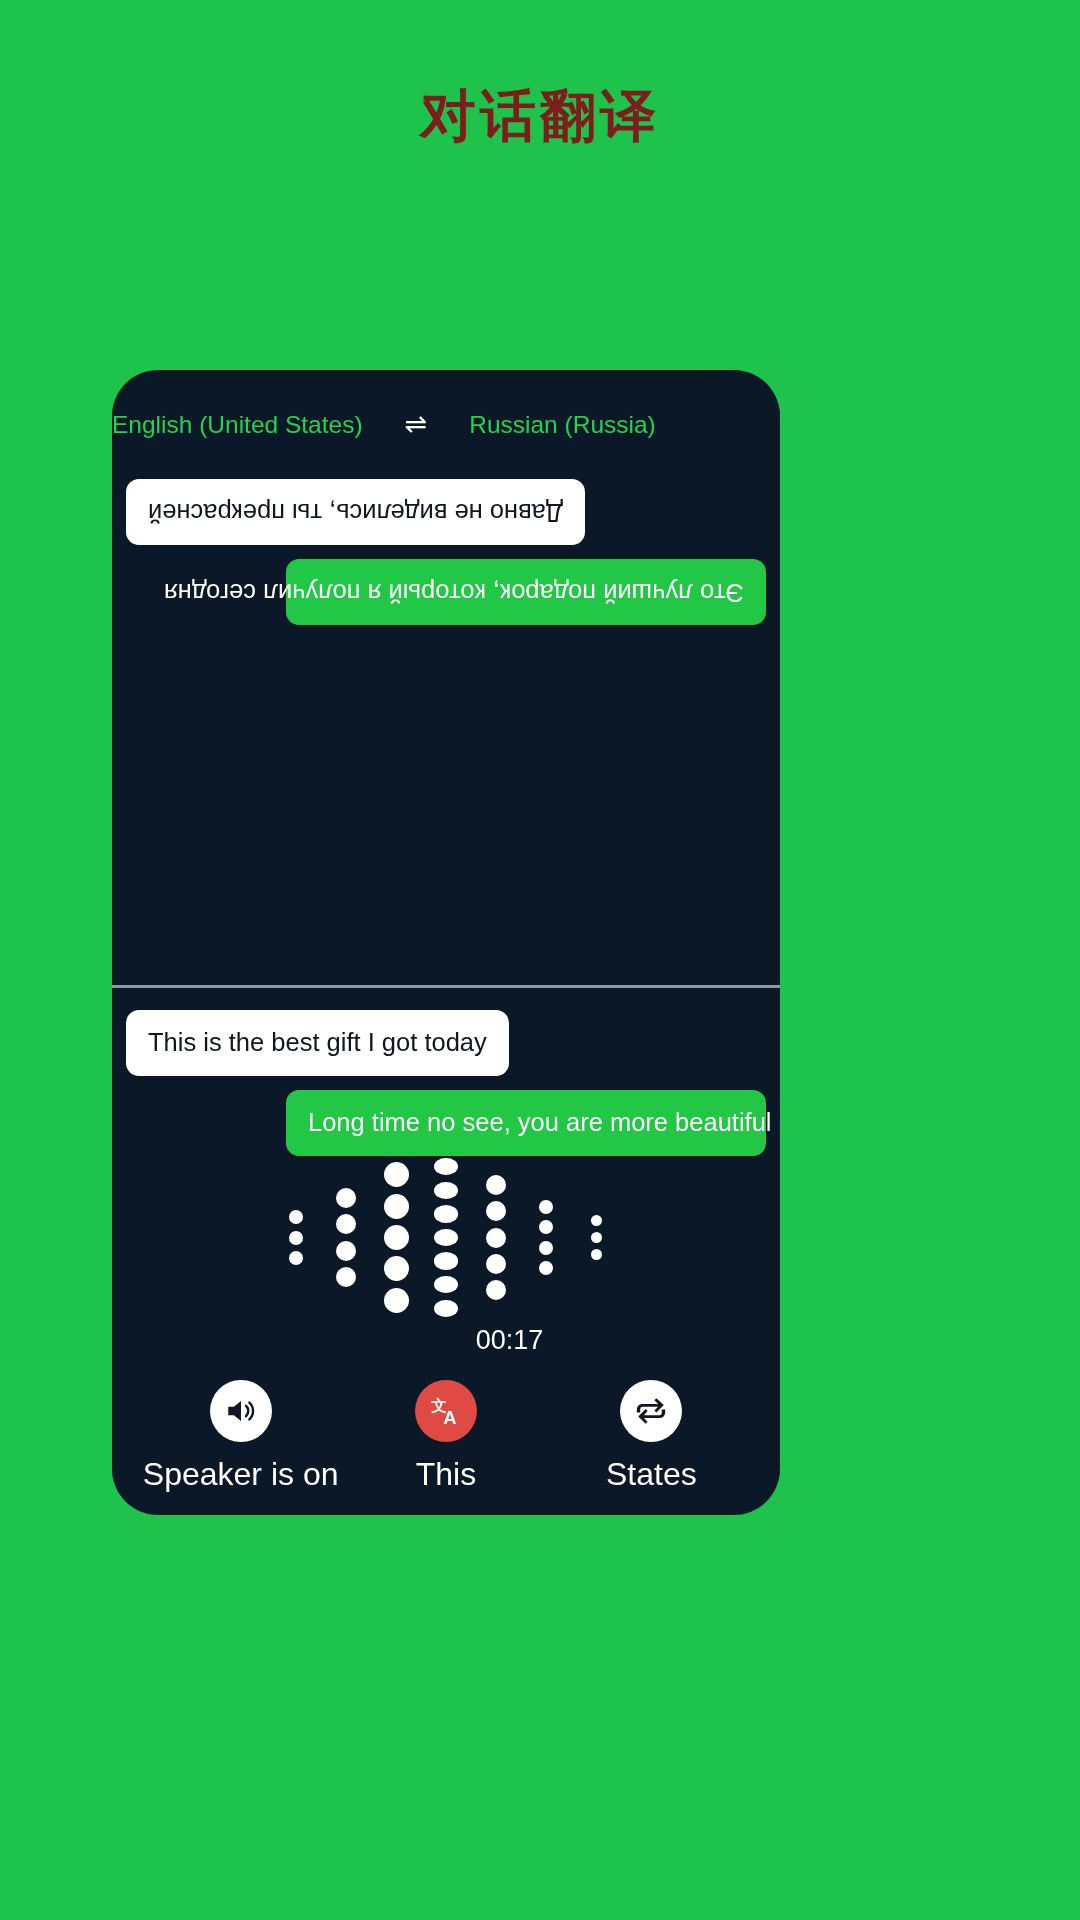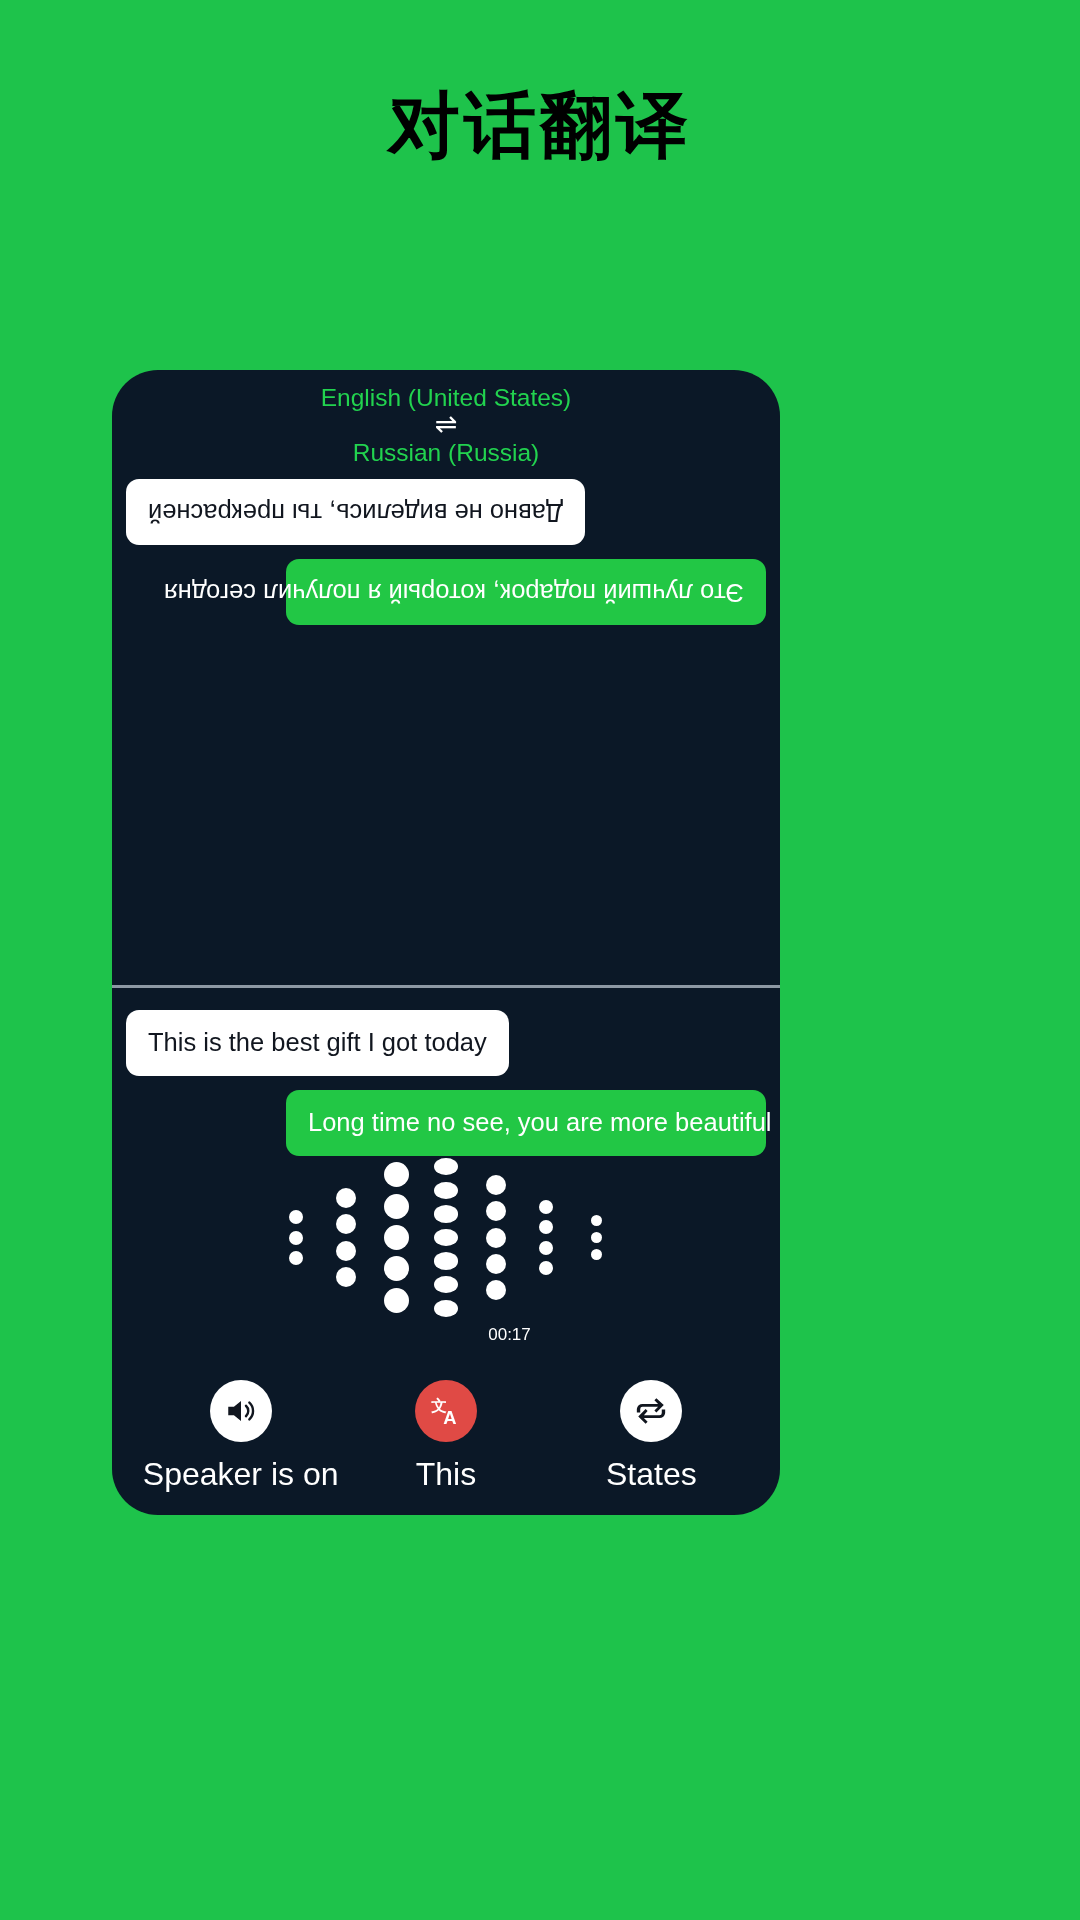--- a/index.html
+++ b/index.html
@@ -16,22 +16,22 @@
     position: relative;
   }
 
   
   #page-title {
     position: absolute;
     top: 84px;
     left: 0;
     width: 1080px;
     text-align: center;
-    color: #000000;
-    font-size: 72px;
+    color: #7f1d1d;
+    font-size: 56px;
     font-weight: bold;
     letter-spacing: 4px;
     line-height: 1.15;
   }
 
   
   #phone-card {
     position: absolute;
     left: 112px;
     top: 370px;
@@ -44,22 +44,20 @@
 
   
   #language-bar {
     position: absolute;
     top: 22px;
     left: 0;
     width: 668px;
     height: 66px;
     display: flex;
     align-items: center;
-    justify-content: center;
-    flex-direction: column;
   }
   .lang-label {
     color: #22d34f;
     font-size: 24.5px;
     white-space: nowrap;
   }
   #swap-languages-icon {
     color: #ffffff;
     font-size: 27px;
     margin: 0 42px;
@@ -154,21 +152,21 @@
     margin: 3.2px 0;
   }
 
   #recording-timer {
     position: absolute;
     top: 955px;
     left: 0;
     width: 795px;
     text-align: center;
     color: #ffffff;
-    font-size: 17px;
+    font-size: 27px;
   }
 
   
   #bottom-controls {
     position: absolute;
     top: 1010px;
     left: 0;
     width: 668px;
     height: 135px;
     display: flex;

